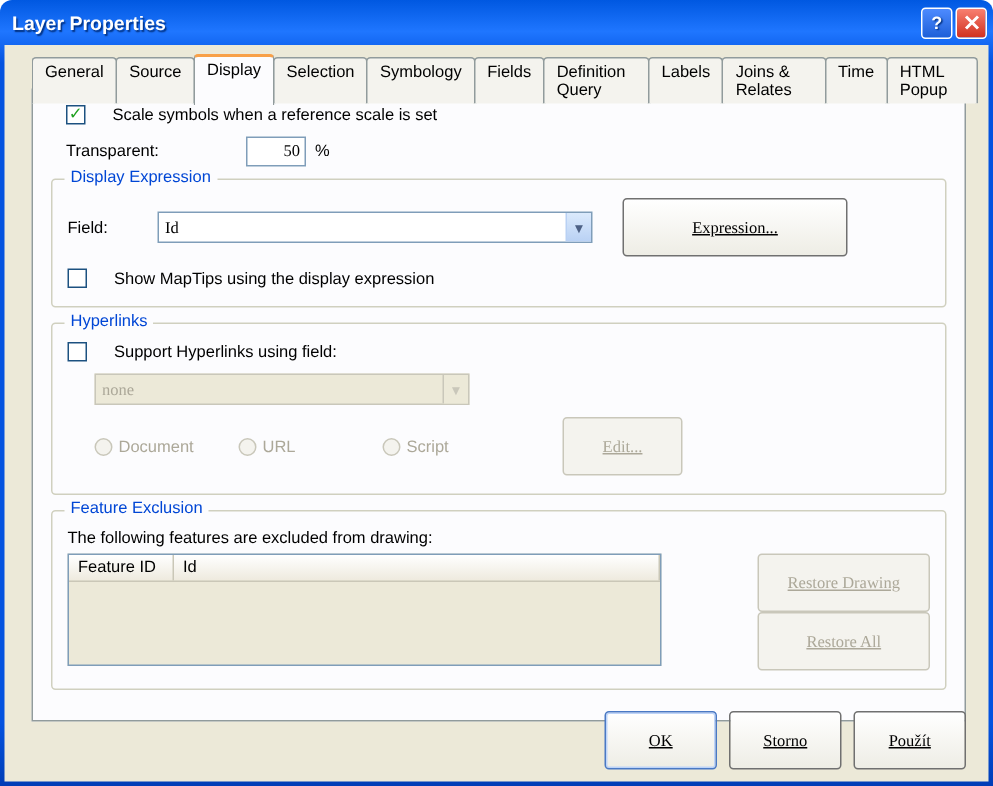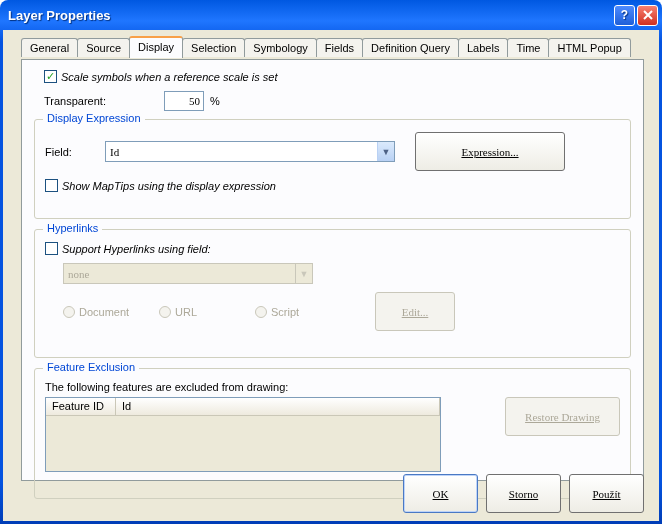--- a/index.html
+++ b/index.html
@@ -91,35 +91,35 @@
     border: 1px solid #919b9c;
     padding: 10px 12px;
   }
   .row { display: flex; align-items: center; margin-bottom: 8px; }
   .chk {
     width:13px; height:13px; border:1px solid #1c5180;
     background:#fff; display:inline-flex; align-items:center; justify-content:center;
     margin-right:4px; font-size:11px; line-height:1;
   }
   .chk.checked { color:#21a121; }
-  .lbl { margin-left: 0; font-style: italic; }
+  .lbl { margin-left: 14px; }
   .num-input {
     width: 40px;
     height: 20px;
     border: 1px solid #7f9db9;
     background:#fff;
     text-align: right;
     padding: 2px 3px;
     font: 11px Tahoma;
   }
   .group {
     border: 1px solid #d0d0bf;
     border-radius: 3px;
     margin: 6px 0 10px 0;
-    padding: 12px 10px 26px 10px;
+    padding: 12px 10px 12px 10px;
     position: relative;
   }
   .group-title {
     position: absolute;
     top: -8px;
     left: 8px;
     background: #fcfcfe;
     padding: 0 4px;
     color: #0046d5;
     font-size: 11px;
@@ -190,20 +190,21 @@
   <div class="client">
     <div class="tab-strip">
       <div class="tab">General</div>
       <div class="tab">Source</div>
       <div class="tab active">Display</div>
       <div class="tab">Selection</div>
       <div class="tab">Symbology</div>
       <div class="tab">Fields</div>
       <div class="tab">Definition Query</div>
       <div class="tab">Labels</div>
+      <div class="tab">Joins &amp; Relates</div>
       <div class="tab">Time</div>
       <div class="tab">HTML Popup</div>
     </div>
 
     <div class="tab-panel">
       <div class="row" style="margin-left:10px;">
         <span class="chk checked">✓</span>
         <span class="lbl">Scale symbols when a reference scale is set</span>
       </div>
       <div class="row" style="margin-left:10px;">
@@ -257,20 +258,21 @@
         <div style="margin-bottom:4px;">The following features are excluded from drawing:</div>
         <div style="display:flex; gap:20px;">
           <div class="ex-box">
             <div class="ex-header">
               <div class="ex-col" style="width:70px;">Feature ID</div>
               <div class="ex-col" style="flex:1;">Id</div>
             </div>
           </div>
           <div style="display:flex; flex-direction:column; gap:0; flex:1;">
             <div class="btn disabled">Restore Drawing</div>
+            <div class="btn disabled">Restore All</div>
           </div>
         </div>
       </div>
     </div>
 
     <div class="footer">
       <div class="btn default">OK</div>
       <div class="btn">Storno</div>
       <div class="btn">Použít</div>
     </div>

